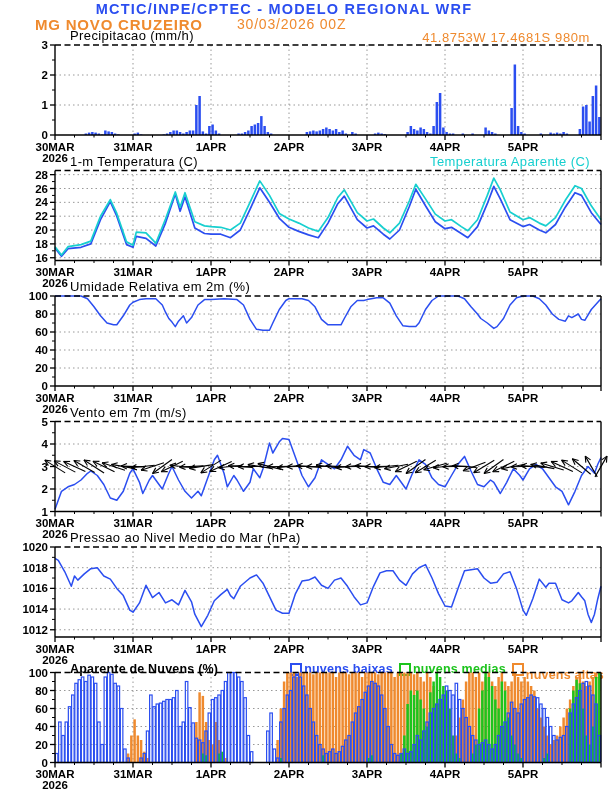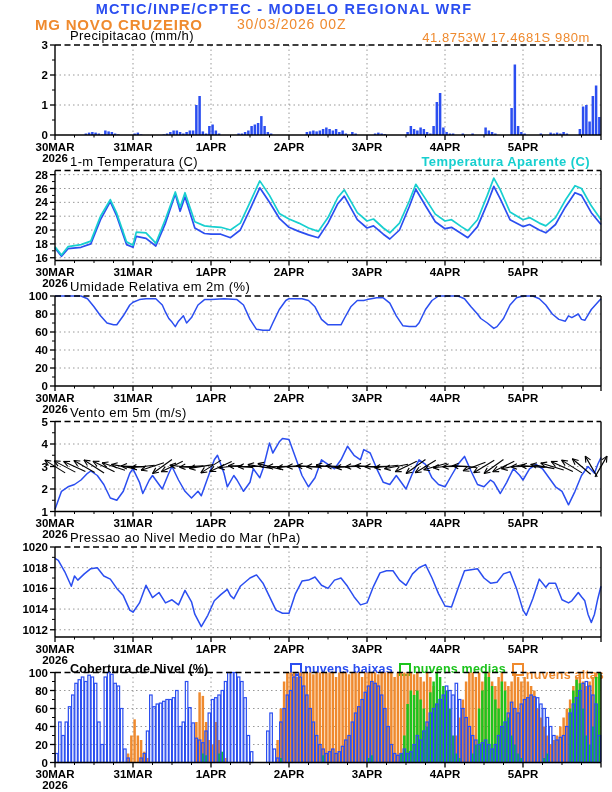--- a/index.html
+++ b/index.html
@@ -15,21 +15,21 @@
     font-size:14.5px;font-weight:700;letter-spacing:1.2px;
     color:var(--c-blue);
   }
   .hdr2a{top:16px;left:35px;font-size:15px;font-weight:700;letter-spacing:0.8px;color:var(--c-orange);}
   .hdr2b{top:16px;left:228px;font-size:14px;font-weight:400;letter-spacing:0.8px;color:var(--c-orange);margin-left:9px;}
   .coords{top:30px;right:22px;font-size:13px;font-weight:400;letter-spacing:0.6px;color:var(--c-orange);}
   .ptitle{
     left:70px;font-size:13px;font-weight:400;letter-spacing:0.4px;color:#000;
   }
   .plegend-right{
-    right:22px;font-size:13px;font-weight:700;letter-spacing:0.4px;color:var(--c-cyan);
+    right:22px;font-size:13px;font-weight:400;letter-spacing:0.4px;color:var(--c-cyan);
   }
   .cloudrow{
     top:656px;left:70px;width:534px;display:flex;align-items:center;
     font-size:12.5px;font-weight:700;letter-spacing:0.2px;
   }
   .cloudrow .spacer{flex:1;}
   .litem{display:inline-flex;align-items:center;margin-left:6px;}
   .swatch{
     display:inline-block;width:8px;height:9px;background:#fff;
     border:2px solid #000;margin-right:2px;
@@ -47,25 +47,25 @@
 
 <div class="abs hdr1">MCTIC/INPE/CPTEC - MODELO REGIONAL WRF</div>
 <div class="abs hdr2a">MG NOVO CRUZEIRO</div>
 <div class="abs hdr2b">30/03/2026 00Z</div>
 <div class="abs coords">41.8753W 17.4681S 980m</div>
 
 <div class="abs ptitle" style="top:28px">Precipitacao (mm/h)</div>
 <div class="abs ptitle" style="top:153.5px">1-m Temperatura (C)</div>
 <div class="abs plegend-right" style="top:153.5px">Temperatura Aparente (C)</div>
 <div class="abs ptitle" style="top:279px">Umidade Relativa em 2m (%)</div>
-<div class="abs ptitle" style="top:404.5px">Vento em 5m (m/s)</div>
+<div class="abs ptitle" style="top:404.5px">Vento em 7m (m/s)</div>
 <div class="abs ptitle" style="top:530px">Pressao ao Nivel Medio do Mar (hPa)</div>
 
 <div class="abs cloudrow">
-  <span>Cobertura de Nivel (%)</span>
+  <span>Aparente de Nuvens (%)</span>
   <span class="spacer"></span>
   <span class="litem">
     <span class="swatch sw-blue"></span>
     <span class="lb-blue">nuvens baixas</span>
   </span>
   <span class="litem">
     <span class="swatch sw-green"></span>
     <span class="lb-green">nuvens medias</span>
   </span>
   <span class="litem">

